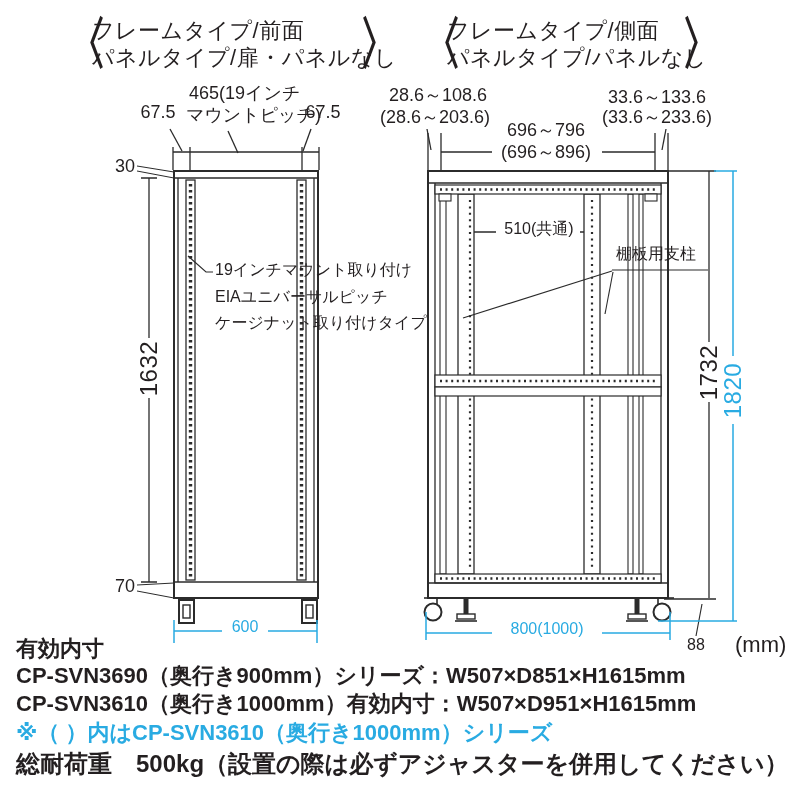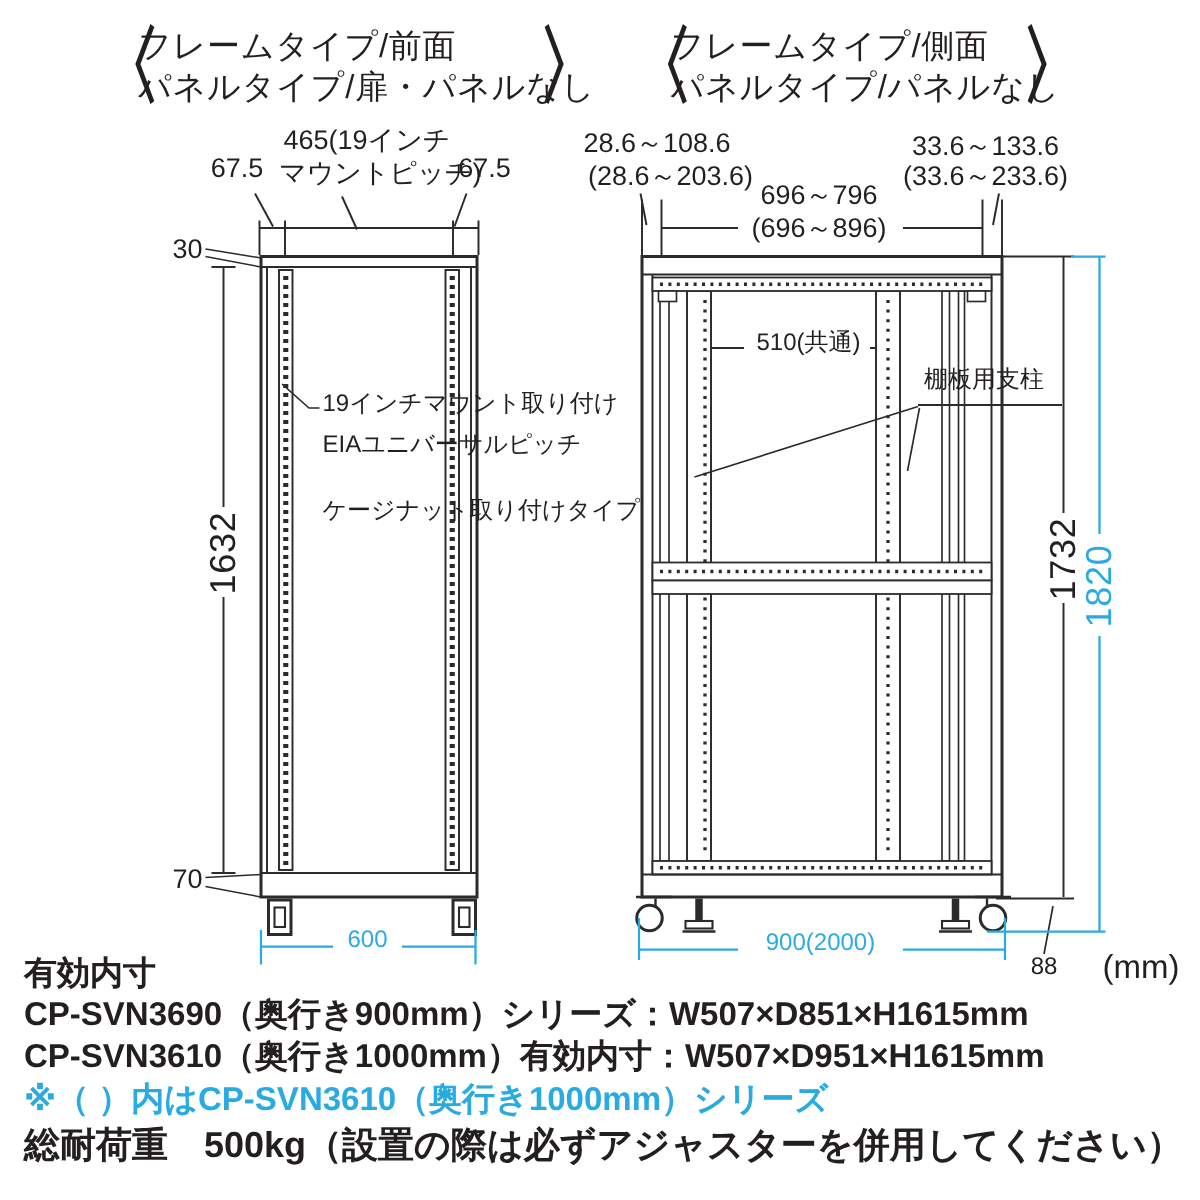--- a/index.html
+++ b/index.html
@@ -163,33 +163,33 @@
   <div class="lbl fs18 ctr" style="left:134px;top:103px;width:48px;">67.5</div>
   <div class="lbl fs18" style="left:189px;top:84px;">465(19インチ</div>
   <div class="lbl fs18" style="left:186px;top:106px;">マウントピッチ)</div>
   <div class="lbl fs18 ctr" style="left:299px;top:103px;width:48px;">67.5</div>
   <div class="lbl fs18 rgt" style="left:108px;top:157px;width:27px;">30</div>
   <div class="lbl fs24 ctr rot" style="left:109px;top:356px;width:80px;">1632</div>
   <div class="lbl fs18 rgt" style="left:108px;top:577px;width:27px;">70</div>
   <div class="lbl fs21 ctr cyan" style="left:215px;top:619px;width:60px;">600</div>
   <div class="lbl fs20" style="left:215px;top:262px;">19インチマウント取り付け</div>
   <div class="lbl fs20" style="left:215px;top:289px;">EIAユニバーサルピッチ</div>
-  <div class="lbl fs20" style="left:215px;top:333px;text-align:right;">ケージナット取り付けタイプ</div>
+  <div class="lbl fs20" style="left:215px;top:315px;text-align:right;">ケージナット取り付けタイプ</div>
 
   <div class="lbl fs18 ctr" style="left:383px;top:86px;width:110px;">28.6～108.6</div>
-  <div class="lbl fs18 ctr" style="left:387px;top:108px;width:120px;">(28.6～203.6)</div>
+  <div class="lbl fs18 ctr" style="left:375px;top:108px;width:120px;">(28.6～203.6)</div>
   <div class="lbl fs18 ctr" style="left:496px;top:121px;width:100px;">696～796</div>
   <div class="lbl fs18 ctr" style="left:491px;top:143px;width:110px;">(696～896)</div>
   <div class="lbl fs18 ctr" style="left:602px;top:88px;width:110px;">33.6～133.6</div>
   <div class="lbl fs18 ctr" style="left:597px;top:108px;width:120px;">(33.6～233.6)</div>
   <div class="lbl fs20 ctr" style="left:497px;top:221px;width:84px;">510(共通)</div>
   <div class="lbl fs20" style="left:616px;top:246px;">棚板用支柱</div>
   <div class="lbl fs24 ctr rot" style="left:669px;top:360px;width:80px;">1732</div>
   <div class="lbl fs24 ctr rot cyan" style="left:693px;top:378px;width:80px;">1820</div>
-  <div class="lbl fs21 ctr cyan" style="left:492px;top:621px;width:110px;">900(2000)</div>
+  <div class="lbl fs21 ctr cyan" style="left:492px;top:621px;width:110px;">800(1000)</div>
   <div class="lbl fs20 ctr" style="left:681px;top:637px;width:30px;">88</div>
   <div class="lbl fs22" style="left:735px;top:633px;">(mm)</div>
 
   <div class="lbl fs23" style="left:16px;top:637px;">有効内寸</div>
   <div class="lbl fs23" style="left:16px;top:664px;">CP-SVN3690（奥行き900mm）シリーズ：W507×D851×H1615mm</div>
   <div class="lbl fs23" style="left:16px;top:692px;">CP-SVN3610（奥行き1000mm）有効内寸：W507×D951×H1615mm</div>
   <div class="lbl fs23 cyan" style="left:16px;top:721px;">※（ ）内はCP-SVN3610（奥行き1000mm）シリーズ</div>
   <div class="lbl fs24 bold" style="left:16px;top:751px;">総耐荷重　500kg（設置の際は必ずアジャスターを併用してください）</div>
 
 </div>

